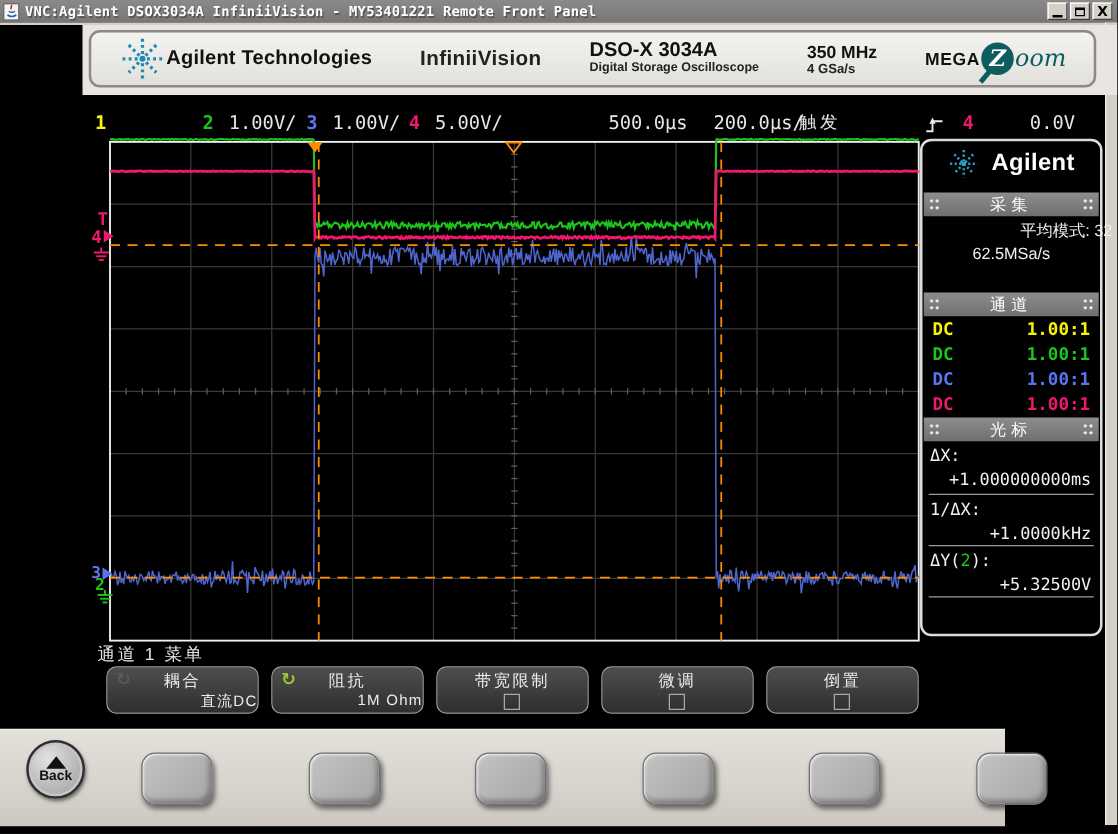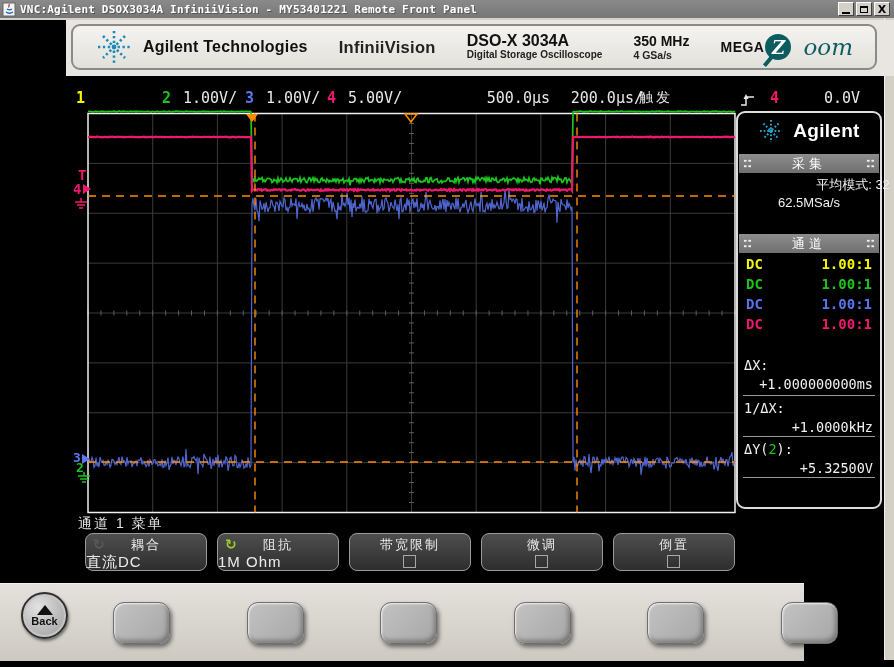--- a/index.html
+++ b/index.html
@@ -17,36 +17,36 @@
   .glyph-min{width:8px;height:2px;background:#000;margin-top:8px;}
   .glyph-max{width:8px;height:7px;border:1px solid #000;border-top-width:2px;box-sizing:border-box;}
   .glyph-x{font-size:11px;line-height:11px;font-weight:bold;color:#000;font-family:"DejaVu Sans",sans-serif;}
   .frame-top{position:absolute;left:0;top:18px;width:894px;height:2px;background:#d4d0c8;}
   .frame-right{position:absolute;left:884px;top:18px;width:10px;height:642px;background:#d4d0c8;border-left:1px solid #efefef;box-sizing:border-box;}
   
   .banner{position:absolute;left:66px;top:20px;width:828px;height:56px;background:#e9e6e1;}
   .banner-box{position:absolute;left:5px;top:4px;width:806px;height:46px;border:2px solid #8a8a8a;border-radius:9px;
               background:linear-gradient(#f4f3f0,#e2e0db);display:flex;align-items:center;justify-content:space-between;
               padding:0 22px;box-sizing:border-box;}
-  .brand-grp{display:flex;align-items:center;gap:10px;}
+  .brand-grp{display:flex;align-items:center;}
   .brand-name{font-size:16px;font-weight:bold;color:#111;letter-spacing:0.2px;}
   .family-name{font-size:16.5px;font-weight:bold;color:#222;letter-spacing:0.3px;}
   .model-blk{line-height:1.05;}
   .model-name{font-size:16px;font-weight:bold;color:#111;}
   .model-sub{font-size:10px;font-weight:bold;color:#222;}
   .freq-blk{line-height:1.15;}
   .freq-bw{font-size:14px;font-weight:bold;color:#111;}
   .freq-sr{font-size:10.5px;font-weight:bold;color:#222;}
   .megazoom{display:flex;align-items:center;}
   .mz-mega{font-size:14px;font-weight:900;color:#111;letter-spacing:0.5px;margin-right:1px;}
   .mz-circle{position:relative;width:26px;height:26px;border-radius:50%;background:#0d5c60;color:#fff;
              font-family:"DejaVu Serif",serif;font-style:italic;font-size:18px;font-weight:bold;
              display:flex;align-items:center;justify-content:center;}
   .mz-handle{position:absolute;width:4px;height:11px;background:#0d5c60;left:1px;bottom:-7px;transform:rotate(40deg);}
-  .mz-oom{font-family:"DejaVu Serif",serif;font-style:italic;font-size:23px;color:#0d5c60;margin-left:12px;text-align:center;}
+  .mz-oom{font-family:"DejaVu Serif",serif;font-style:italic;font-size:19px;color:#0d5c60;margin-left:1px;text-align:center;}
   
   .sbar{position:absolute;top:89px;height:18px;color:#e8e8e8;font-family:"DejaVu Sans Mono",monospace;
         font-size:15px;font-weight:500;white-space:nowrap;}
   .sbar.cjk{font-family:"Liberation Sans","DejaVu Sans",sans-serif;font-size:14px;}
   .chnum{font-weight:bold;}
   .ralign{text-align:right;}
   
   .sidebar{position:absolute;left:736px;top:111px;width:146px;height:398px;background:#000;
            border:2px solid #dcdcdc;border-radius:9px;box-sizing:border-box;}
   .sb-logo{position:absolute;left:0;top:5px;width:100%;display:flex;align-items:center;justify-content:center;gap:9px;}
@@ -61,21 +61,21 @@
   .ch-row{position:absolute;left:8px;right:8px;height:19px;font-family:"DejaVu Sans Mono",monospace;
           font-size:14px;font-weight:bold;display:flex;justify-content:space-between;align-items:center;}
   .cur-label{position:absolute;left:6px;color:#f0f0f0;font-size:13.5px;font-family:"DejaVu Sans Mono",monospace;}
   .cur-value{position:absolute;right:7px;color:#f0f0f0;font-size:13.5px;font-family:"DejaVu Sans Mono",monospace;}
   .cur-sep{position:absolute;left:5px;right:5px;height:1px;background:#9a9a9a;}
   
   .menu-title{position:absolute;left:78px;top:515px;color:#e4e4e4;font-size:14px;letter-spacing:2px;}
   .skbtn{position:absolute;top:533px;width:122px;height:38px;border:1px solid #9a9a9a;border-radius:8px;
          background:linear-gradient(#4e4e4e,#2e2e2e);box-sizing:border-box;color:#ececec;}
   .skbtn .lbl{position:absolute;left:0;top:2px;width:100%;text-align:center;font-size:13px;letter-spacing:2px;}
-  .skbtn .val{position:absolute;left:0;top:19px;width:100%;text-align:left;font-size:15px;letter-spacing:1px;}
+  .skbtn .val{position:absolute;left:0;top:19px;width:100%;text-align:right;font-size:12px;letter-spacing:1px;}
   .skbtn .cyc{position:absolute;left:7px;top:2px;font-size:14px;font-weight:bold;font-family:"DejaVu Sans",sans-serif;}
   .checkbox{position:absolute;left:50%;top:21px;margin-left:-7px;width:13px;height:13px;border:1px solid #a8a8a8;box-sizing:border-box;}
   .probe-arrow{position:absolute;left:50%;top:21px;margin-left:-11px;width:0;height:0;
                border-left:11px solid transparent;border-right:11px solid transparent;border-top:9px solid #ececec;}
   .probe-stem{position:absolute;left:50%;top:17px;margin-left:-5px;width:10px;height:5px;background:#ececec;}
   
   .panel{position:absolute;left:0;top:583px;width:804px;height:77px;
          background:linear-gradient(#e4e1dc,#cdc9c2);border-top:1px solid #f2f0ec;}
   .backbtn{position:absolute;left:21px;top:8px;width:47px;height:47px;border-radius:50%;
            background:radial-gradient(circle at 35% 30%,#e2e2e2,#9a9a9a);border:2px solid #2f2f2f;
@@ -341,20 +341,25 @@
     </div>
     <div class="ch-row" style="top: 181px; color: rgb(91, 116, 240);">
       <span>DC</span>
       <span>1.00:1</span>
     </div>
     <div class="ch-row" style="top: 201px; color: rgb(240, 24, 110);">
       <span>DC</span>
       <span>1.00:1</span>
     </div>
 
+    <div class="sb-head" style="top:221px;">
+      <span class="grip"></span>
+      <span class="t">光标</span>
+      <span class="grip"></span>
+    </div>
     <div class="cur-label" style="top:244px;">ΔX:</div>
     <div class="cur-value" style="top:263px;">+1.000000000ms</div>
     <div class="cur-sep" style="top:282px;"></div>
     <div class="cur-label" style="top:287px;">1/ΔX:</div>
     <div class="cur-value" style="top:306px;">+1.0000kHz</div>
     <div class="cur-sep" style="top:323px;"></div>
     <div class="cur-label" style="top:328px;">
       <span>ΔY(</span><span style="color: rgb(29, 196, 29);">2</span><span>):</span>
     </div>
     <div class="cur-value" style="top:347px;">+5.32500V</div>

